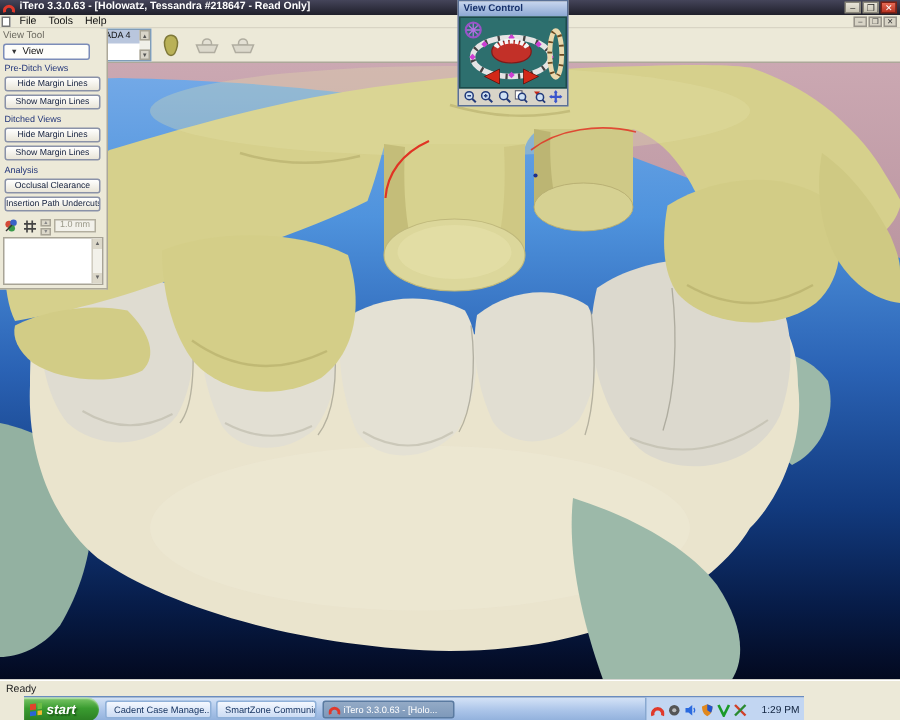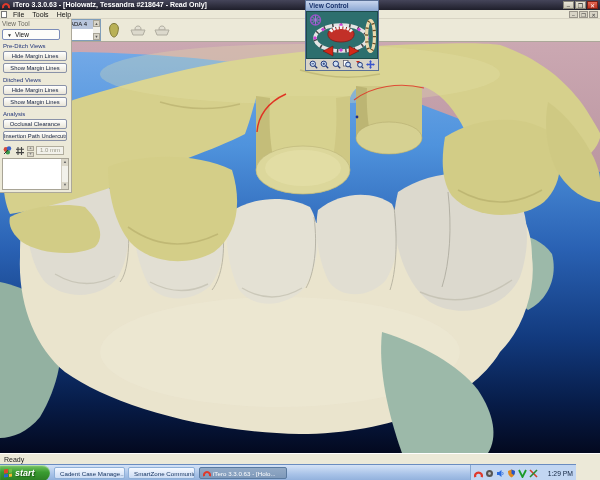--- a/index.html
+++ b/index.html
@@ -66,21 +66,21 @@
   .vc .vctitle{height:10px;background:linear-gradient(#c7d5ee,#8ba7d2);font-size:6.5px;font-weight:bold;
     color:#16306a;line-height:10px;padding-left:3px;}
   .vc .vcbody{height:48px;background:#2d6f6e;border:1px solid #1c4a4a;position:relative;}
   .vc .vcicons{height:11px;background:#d8d4c8;display:flex;align-items:center;justify-content:space-between;padding:0 3px;}
 
   
   .statusbar{position:absolute;left:0;top:453px;width:600px;height:11px;background:#ece9d8;
     border-top:1px solid #fff;font-size:7px;color:#222;line-height:11px;padding-left:4px;}
 
   
-  .taskbar{position:absolute;left:0;top:464px;width:576px;height:16px;
+  .taskbar{position:absolute;left:16px;top:464px;width:520px;height:16px;
     background:linear-gradient(#d5e3f7,#a9c3e8 60%,#93b2dd);border-top:1px solid #6a8cc0;}
   .startbtn{position:absolute;left:0;top:0;width:50px;height:16px;border-radius:0 8px 8px 0;
     background:linear-gradient(#7cc868,#3a9c30 45%,#2b7d23);display:flex;align-items:center;gap:3px;
     padding-left:4px;box-shadow:inset 0 1px 1px rgba(255,255,255,.5);}
   .startbtn span{color:#fff;font-size:9px;font-weight:bold;font-style:italic;text-shadow:1px 1px 1px #1c5a16;}
   .flag{width:8px;height:8px;display:grid;grid-template-columns:1fr 1fr;grid-template-rows:1fr 1fr;gap:1px;transform:skewY(-6deg);}
   .flag i{display:block;}
   .task{position:absolute;top:2px;height:12px;border-radius:2px;border:1px solid #8fb0d8;
     background:linear-gradient(#f4f8ff,#ccdcf4);display:flex;align-items:center;gap:2px;padding:0 3px;
     font-size:6.2px;color:#12305e;white-space:nowrap;overflow:hidden;}

